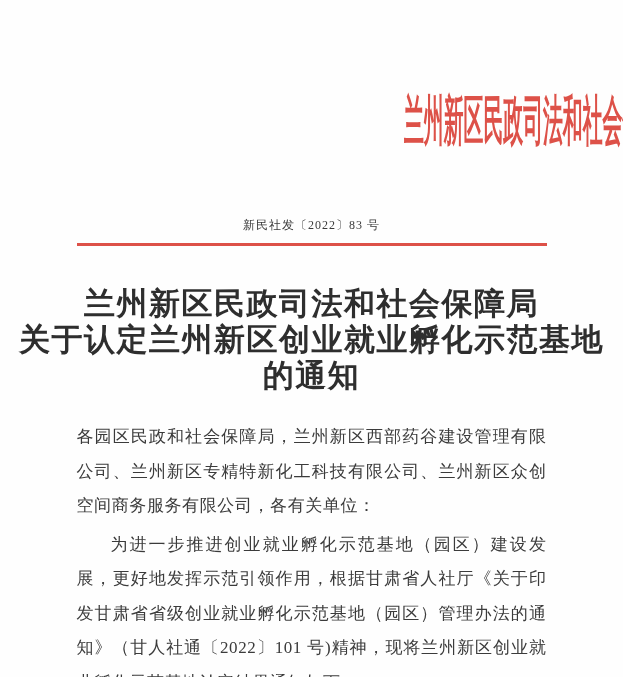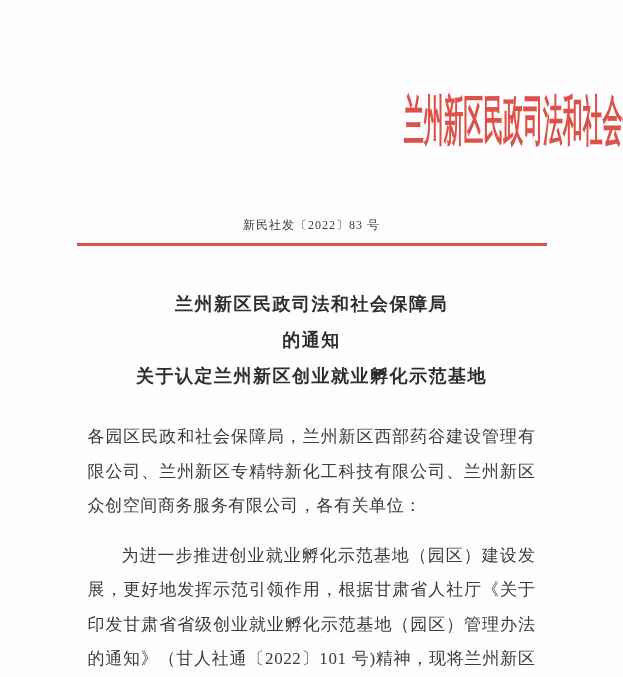--- a/index.html
+++ b/index.html
@@ -45,36 +45,36 @@
     width: 470px;
     height: 3px;
     margin: 7px auto 0 auto;
     background: var(--red, #dd5148);
     border: none;
   }
   .doc-title {
     margin-top: 40px;
     text-align: center;
     font-weight: bold;
-    font-size: 18px;
+    font-size: 31px;
     line-height: 36px;
     letter-spacing: 1.5px;
     color: #2e2e2e;
   }
   .doc-body {
     width: 478px;
     margin: 26px auto 0 auto;
     font-size: 17px;
     line-height: 34.5px;
     letter-spacing: 0.6px;
     text-align: justify;
     color: #3b3b3b;
   }
   .doc-body p {
-    margin: 15px;
+    margin: 4px;
     padding: 0;
   }
   .doc-body p.indent {
     text-indent: 2em;
   }
 </style>
 </head>
 <body>
 
 <div class="page">
@@ -82,22 +82,22 @@
   <div class="red-header">
     <span class="fit" style="transform: scaleX(0.367771);">兰州新区民政司法和社会保障局(退役军人事务局)文件</span>
   </div>
 
   <div class="doc-number">新民社发〔2022〕83 号</div>
 
   <div class="red-divider"></div>
 
   <div class="doc-title">
     <div>兰州新区民政司法和社会保障局</div>
+    <div>关于认定兰州新区创业就业孵化示范基地</div>
     <div>的通知</div>
-    <div>关于认定兰州新区创业就业孵化示范基地</div>
   </div>
 
   <div class="doc-body">
     <p>各园区民政和社会保障局，兰州新区西部药谷建设管理有限公司、兰州新区专精特新化工科技有限公司、兰州新区众创空间商务服务有限公司，各有关单位：</p>
     <p class="indent">为进一步推进创业就业孵化示范基地（园区）建设发展，更好地发挥示范引领作用，根据甘肃省人社厅《关于印发甘肃省省级创业就业孵化示范基地（园区）管理办法的通知》（甘人社通〔2022〕101 号)精神，现将兰州新区创业就业孵化示范基地认定结果通知如下：</p>
   </div>
 
 </div>
 
 </body></html>

